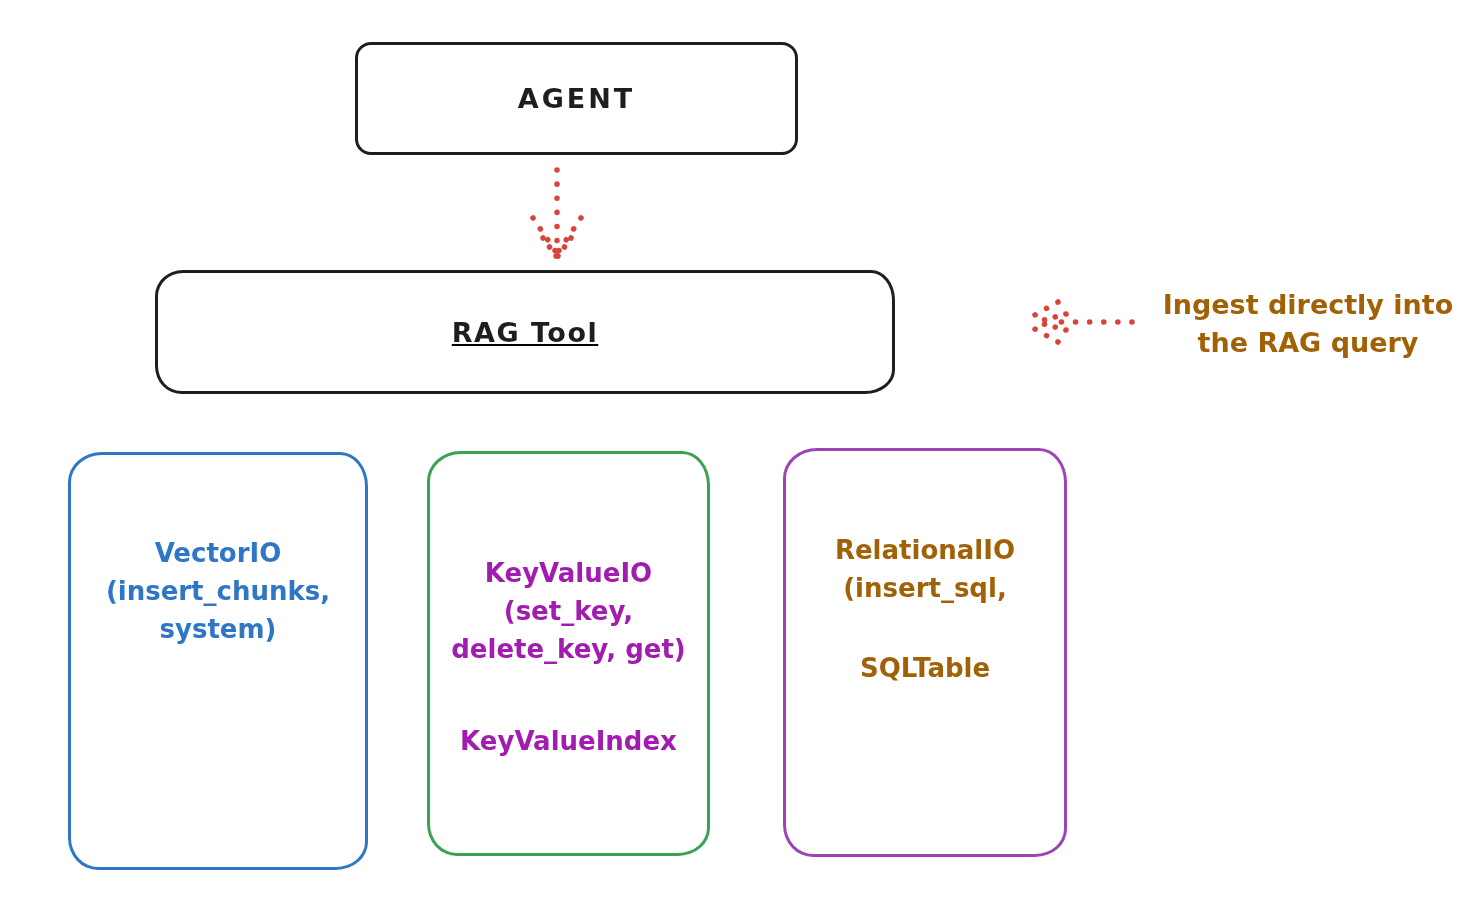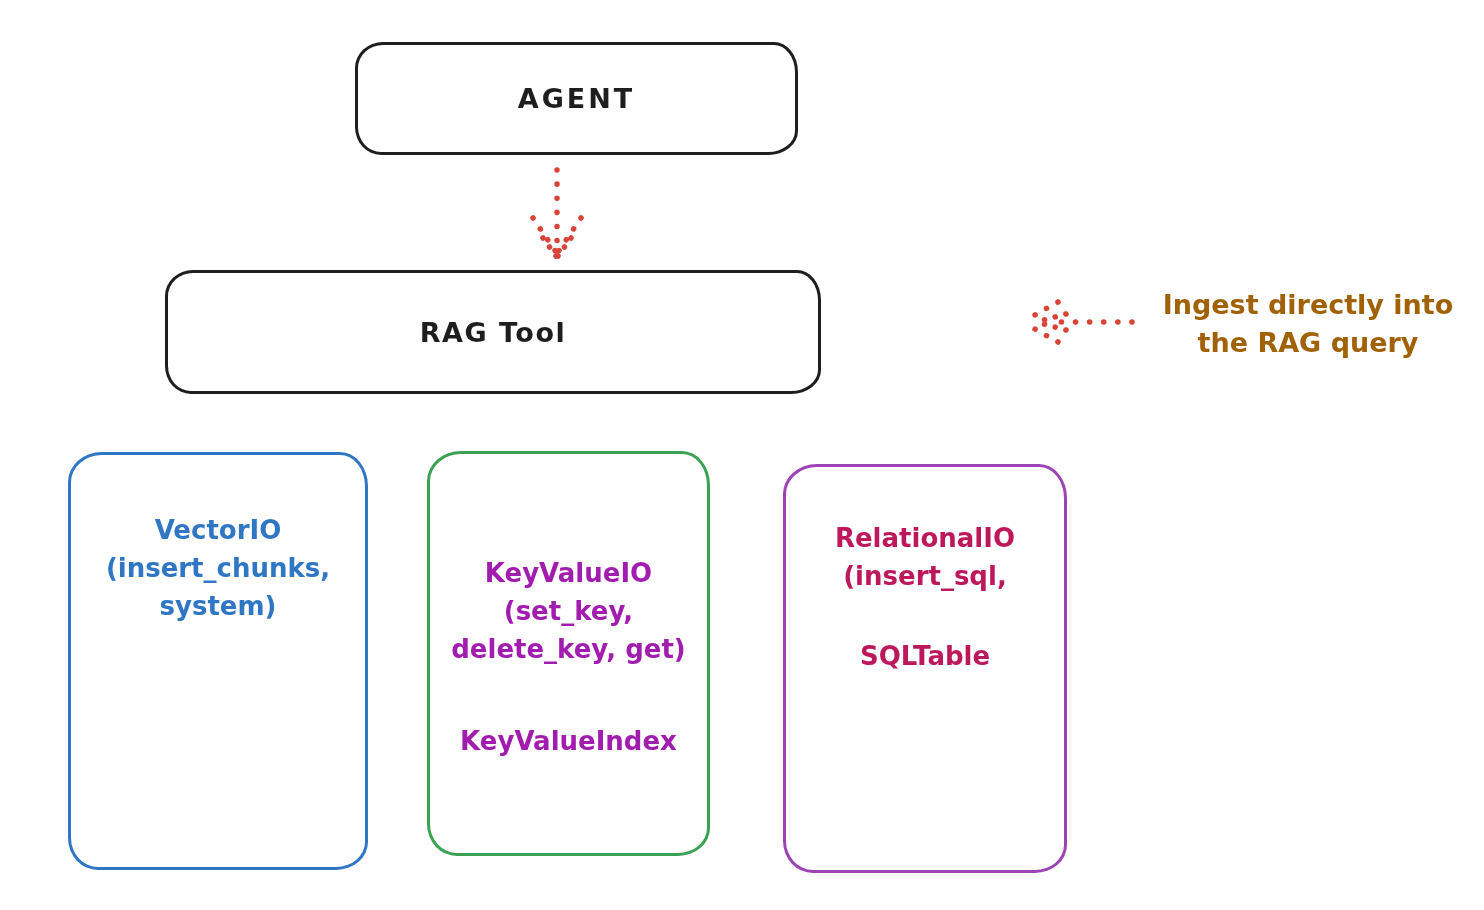--- a/index.html
+++ b/index.html
@@ -25,39 +25,39 @@
     display: flex;
     align-items: center;
     justify-content: center;
   }
   .node-black .label {
     color: #1e1e1e;
     font-size: 27px;
     font-weight: 600;
     letter-spacing: 3px;
   }
-  .agent-box  { left: 355px; top: 42px;  width: 443px; height: 113px; }
-  .rag-box    { left: 165px; top: 270px; width: 656px; height: 124px; }
+  .agent-box  { left: 355px; top: 42px;  width: 443px; height: 113px; border-radius: 16px; }
+  .rag-box    { left: 155px; top: 270px; width: 740px; height: 124px; text-decoration: underline; }
   .rag-box .label { letter-spacing: 1.5px; }
 
   
   .store {
     border-width: 3.2px;
     border-radius: 34px 28px 32px 30px / 30px 34px 28px 32px;
     text-align: center;
     font-weight: 600;
     font-size: 26px;
     line-height: 38px;
     display: flex;
     flex-direction: column;
     align-items: center;
   }
-  .vector-box     { left: 68px;  top: 452px; width: 300px; height: 418px; border-color: #2f76c5; color: #2f76c5; padding-top: 56px; }
+  .vector-box     { left: 68px;  top: 452px; width: 300px; height: 418px; border-color: #2f76c5; color: #2f76c5; padding-top: 79px; }
   .keyvalue-box   { left: 427px; top: 451px; width: 283px; height: 405px; border-color: #3ba153; color: #a21caf; padding-top: 100px; gap: 12px; }
-  .relational-box { left: 783px; top: 448px; width: 284px; height: 409px; border-color: #9d43b6; color: #be185d; padding-top: 52px; margin-top: 16px; }
+  .relational-box { left: 783px; top: 448px; width: 284px; height: 409px; border-color: #9d43b6; color: #a16207; padding-top: 80px; }
   .store .index-label { margin-top: 42px; }
 
   
   .annotation {
     position: absolute;
     left: 1140px;
     top: 286px;
     width: 336px;
     text-align: center;
     color: #a16207;

